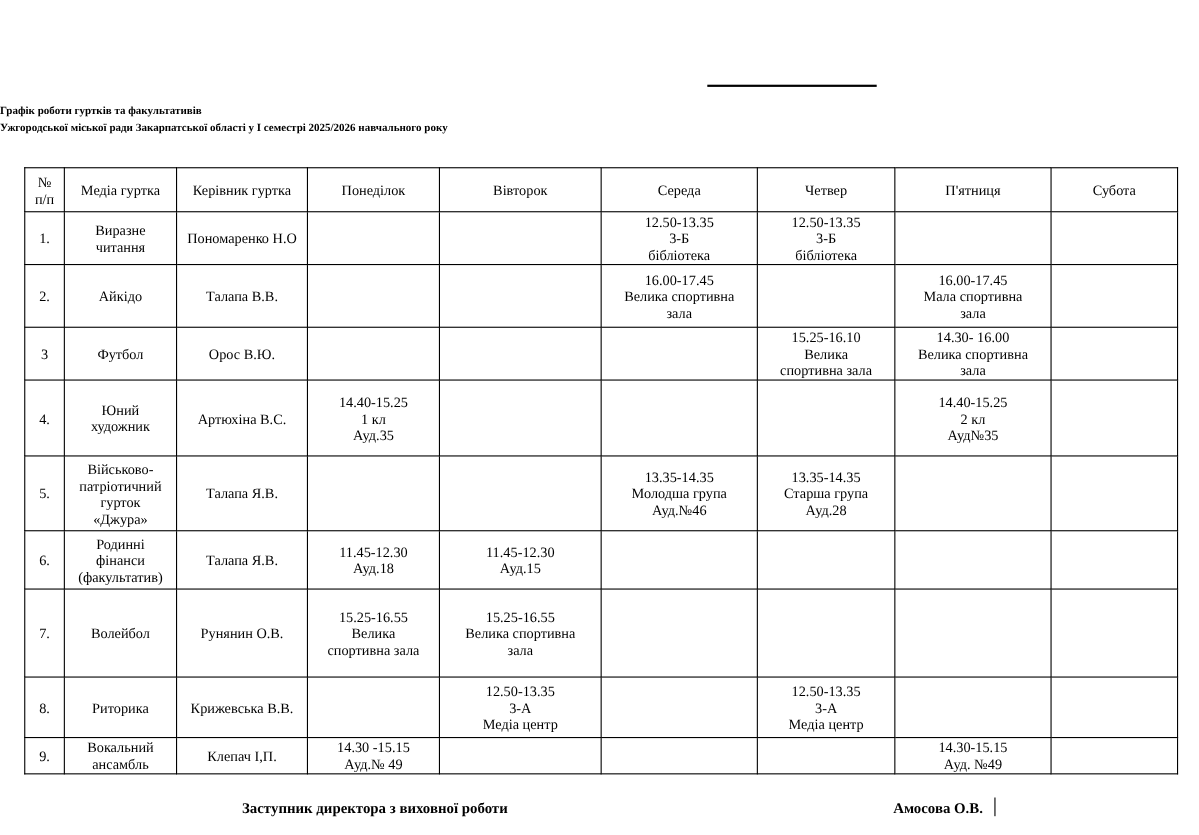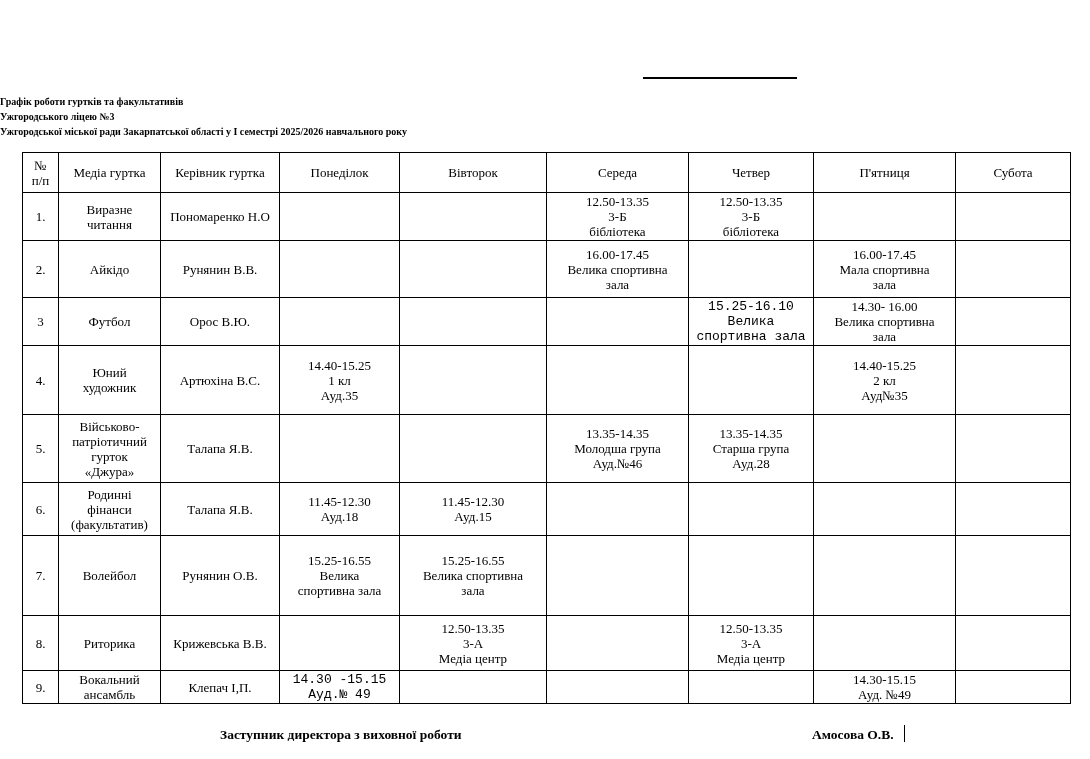--- a/index.html
+++ b/index.html
@@ -14,36 +14,35 @@
   
   .title{position:absolute;left:0;top:94px;width:992px;text-align:left;font-weight:bold;font-size:10px;line-height:15px;}
   
   table.sched{position:absolute;left:22px;top:152px;border-collapse:collapse;table-layout:fixed;}
   table.sched th,table.sched td{
     border:1px solid #000;font-size:13px;font-weight:normal;vertical-align:middle;
     text-align:center;padding:1px 3px;white-space:pre-line;overflow:hidden;line-height:15px;
   }
   table.sched th{line-height:15px;}
   td.tl{text-align:left;padding-left:5px;line-height:16px;font-family:Liberation Serif, serif;}
-  td.cl{text-align:left;padding-left:5px;font-family:Liberation Mono, monospace;}
+  td.cl{text-align:left;padding-left:5px;}
   
   .f-left{position:absolute;left:172px;top:727px;font-weight:bold;font-size:13.5px;margin-left:48px;}
   .f-right{position:absolute;left:812px;top:727px;font-weight:bold;font-size:13.5px;}
   .cursor{position:absolute;left:904px;top:725px;width:1px;height:17px;background:#000;}
 </style>
 </head>
 <body>
 
 <div class="page">
 
   <div class="sig-line"></div>
 
   <div class="title">
     <div>Графік роботи гуртків та факультативів</div>
-    <div>Ужгородського ліцею №3</div>
     <div>Ужгородської міської ради  Закарпатської області у І семестрі  2025/2026 навчального року</div>
   </div>
 
   <table class="sched">
     <colgroup>
       <col style="width:36px">
         <col style="width:102px">
         <col style="width:119px">
       <col style="width:120px">
         <col style="width:147px">
@@ -77,21 +76,21 @@
 бібліотека</td>
       <td>12.50-13.35
 3-Б
 бібліотека</td>
       <td></td>
       <td></td>
     </tr>
     <tr style="height:57px">
       <td>2.</td>
       <td class="tl">Айкідо</td>
-      <td class="tl">Рунянин В.В.</td>
+      <td class="tl">Талапа В.В.</td>
       <td></td>
       <td></td>
       <td>16.00-17.45
 Велика спортивна
 зала</td>
       <td></td>
       <td>16.00-17.45
 Мала спортивна
 зала</td>
       <td></td>

